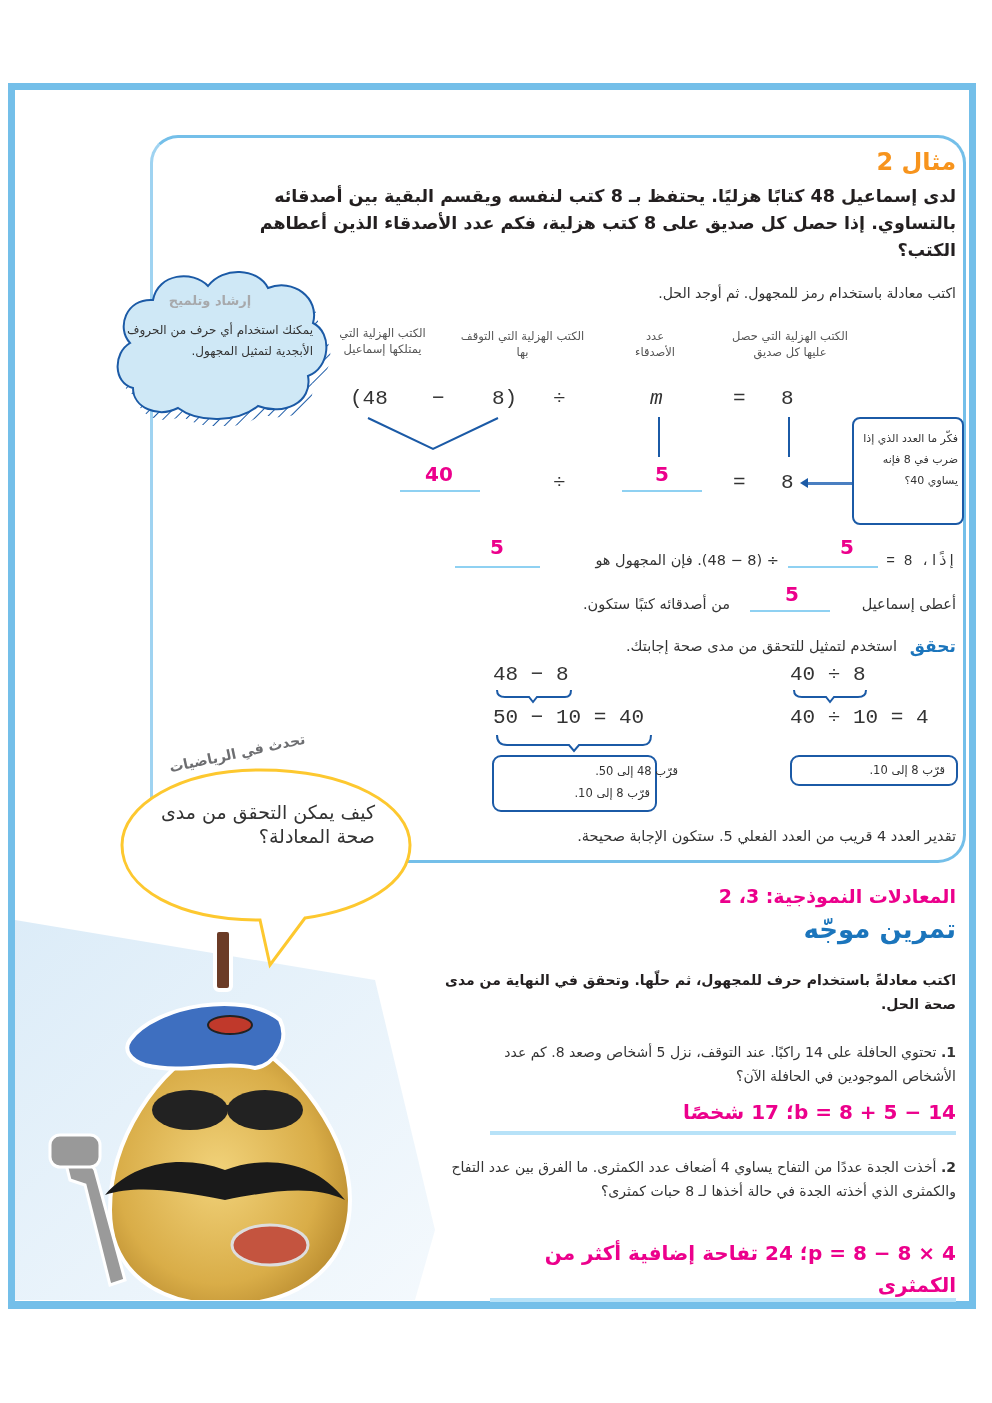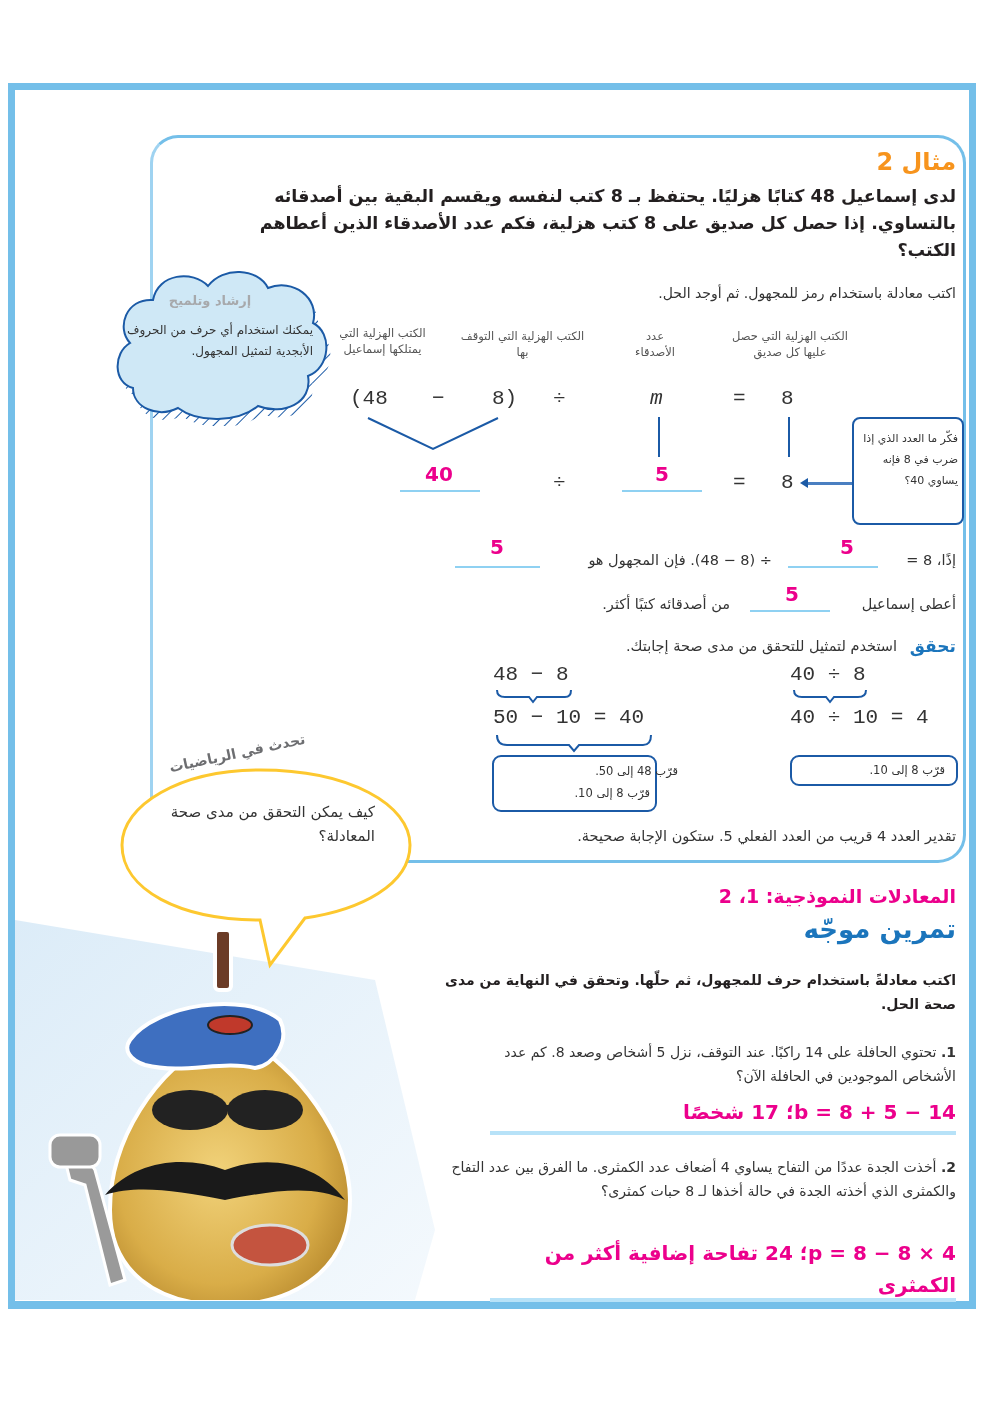--- a/index.html
+++ b/index.html
@@ -41,21 +41,21 @@
   .body14 { font-size: 14.5px; color: #333; }
 
   
   #check-title { right: 36px; top: 636px; font-size: 17px; font-weight: bold; color: #1b75bc; }
   .brace-box { border: 2px solid #1b5aa6; border-radius: 9px; box-sizing: border-box; }
   .small-note { font-size: 11.5px; color: #333; line-height: 20px; }
 
   
   #bubble-svg { left: 110px; top: 760px; width: 310px; height: 220px; }
   #bubble-badge { left: 168px; top: 745px; font-size: 14px; font-weight: bold; color: #6d6e71; transform: rotate(-12deg); letter-spacing: 1px; }
-  #bubble-text { left: 145px; top: 800px; width: 230px; font-size: 15px; line-height: 24px; color: #333; }
+  #bubble-text { left: 145px; top: 800px; width: 230px; font-size: 19px; line-height: 24px; color: #333; }
 
   
   #lesson-title { right: 36px; top: 885px; font-size: 19px; font-weight: bold; color: #ec008c; }
   #guided-title { right: 36px; top: 914px; font-size: 26px; font-weight: bold; color: #1b75bc; }
   #guided-instr { right: 36px; top: 968px; width: 520px; font-size: 14px; font-weight: bold; line-height: 24px; }
 
   .ex-text { font-size: 14px; line-height: 24px; color: #333; }
   .ex-ans { font-size: 20px; font-weight: bold; color: #ec008c; }
   .ex-line { height: 4px; background: #b7e2f8; }
 
@@ -136,31 +136,31 @@
 <div class="abs ans" style="left:655px; top:462px;">5</div>
 <div class="abs uline" style="left:622px; top:490px; width:80px;"></div>
 <div class="abs eq" style="left:733px; top:471px;">=</div>
 <div class="abs eq" style="left:781px; top:471px;">8</div>
 
 <div id="hint-arrow" class="abs"></div>
 <div id="hint-arrowhead" class="abs"></div>
 <div id="hint-box" class="abs"></div>
 <div id="hint-text" class="abs rtl">فكّر ما العدد الذي إذا ضرب في 8 فإنه يساوي 40؟</div>
 
-<div class="abs rtl body14" style="right:36px; top:552px;">إذًا، 8 =</div>
+<div class="abs rtl body14" style="right:36px; top:552px;font-family:Liberation Mono, monospace;">إذًا، 8 =</div>
 <div class="abs ans" style="left:840px; top:535px;">5</div>
 <div class="abs uline" style="left:788px; top:566px; width:90px;"></div>
-<div class="abs rtl body14" style="right:220px; top:552px;margin-left:20px;">÷ (8 − 48). فإن المجهول هو</div>
+<div class="abs rtl body14" style="right:213px; top:552px;margin-left:20px;">÷ (8 − 48). فإن المجهول هو</div>
 <div class="abs ans" style="left:490px; top:535px;">5</div>
 <div class="abs uline" style="left:455px; top:566px; width:85px;"></div>
 
 <div class="abs rtl body14" style="right:36px; top:596px;">أعطى إسماعيل</div>
 <div class="abs ans" style="left:785px; top:582px;">5</div>
 <div class="abs uline" style="left:750px; top:610px; width:80px;"></div>
-<div class="abs rtl body14" style="right:262px; top:596px;">من أصدقائه كتبًا أكثر.</div>
+<div class="abs rtl body14" style="right:262px; top:596px;">من أصدقائه كتبًا ستكون.</div>
 
 <div id="check-title" class="abs rtl">تحقق</div>
 <div class="abs rtl body14" style="right:95px; top:638px;">استخدم لتمثيل للتحقق من مدى صحة إجابتك.</div>
 
 <div class="abs eq" style="left:493px; top:663px;">48 − 8</div>
 <svg class="abs" style="left:495px; top:688px; width:80px; height:16px;" viewBox="0 0 80 16">
   <path d="M2 2 Q2 9 10 9 L34 9 L38 14 L42 9 L70 9 Q76 9 76 2" fill="none" stroke="#1b5aa6" stroke-width="2"></path>
 </svg>
 <div class="abs eq" style="left:493px; top:706px;">50 − 10 = 40</div>
 <svg class="abs" style="left:495px; top:733px; width:160px; height:20px;" viewBox="0 0 160 20">
@@ -179,21 +179,21 @@
 <div class="abs rtl small-note" style="left:800px; top:760px; width:145px;">قرّب 8 إلى 10.</div>
 
 <div class="abs rtl body14" style="right:36px; top:828px;">تقدير العدد 4 قريب من العدد الفعلي 5. ستكون الإجابة صحيحة.</div>
 
 <svg id="bubble-svg" class="abs" viewBox="0 0 310 220">
   <path d="M150 10 C240 10 300 45 300 85 C300 125 250 150 195 158 L160 205 L150 160 C70 160 12 130 12 85 C12 45 70 10 150 10 Z" fill="#ffffff" stroke="#fdc82f" stroke-width="3"></path>
 </svg>
 <div id="bubble-badge" class="abs rtl">تحدث في الرياضيات</div>
 <div id="bubble-text" class="abs rtl">كيف يمكن التحقق من مدى صحة المعادلة؟</div>
 
-<div id="lesson-title" class="abs rtl">المعادلات النموذجية: 1، 2</div>
+<div id="lesson-title" class="abs rtl">المعادلات النموذجية: 3، 2</div>
 <div id="guided-title" class="abs rtl">تمرين موجّه</div>
 <div id="guided-instr" class="abs rtl">اكتب معادلةً باستخدام حرف للمجهول، ثم حلّها. وتحقق في النهاية من مدى صحة الحل.</div>
 
 <div class="abs rtl ex-text" style="right:36px; top:1040px; width:500px;">
   <span style="font-weight:bold;">1.</span>
   <span>تحتوي الحافلة على 14 راكبًا. عند التوقف، نزل 5 أشخاص وصعد 8. كم عدد الأشخاص الموجودين في الحافلة الآن؟</span>
 </div>
 <div class="abs rtl ex-ans" style="right:36px; top:1100px;">b = 8 + 5 − 14؛ 17 شخصًا</div>
 <div class="abs ex-line" style="left:490px; top:1131px; width:466px;"></div>
 

